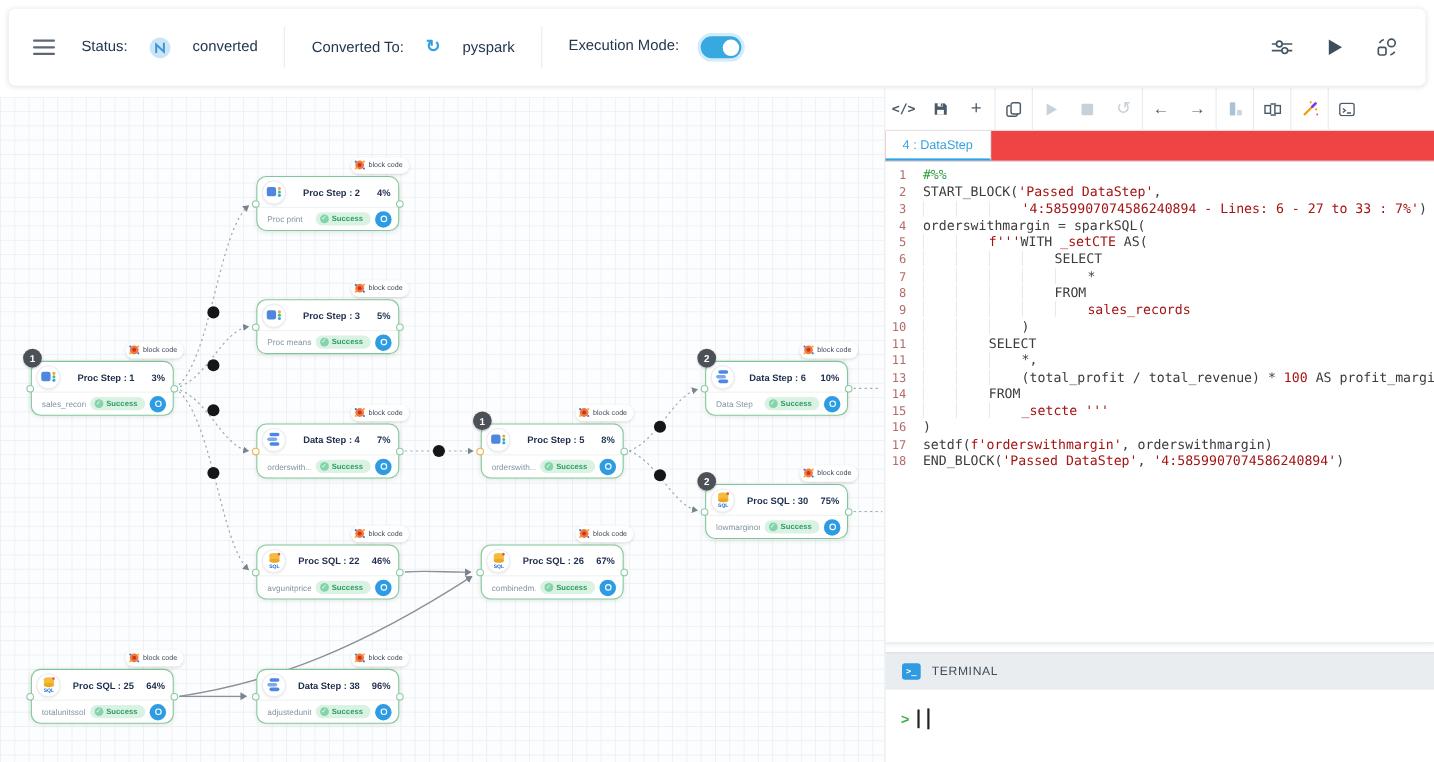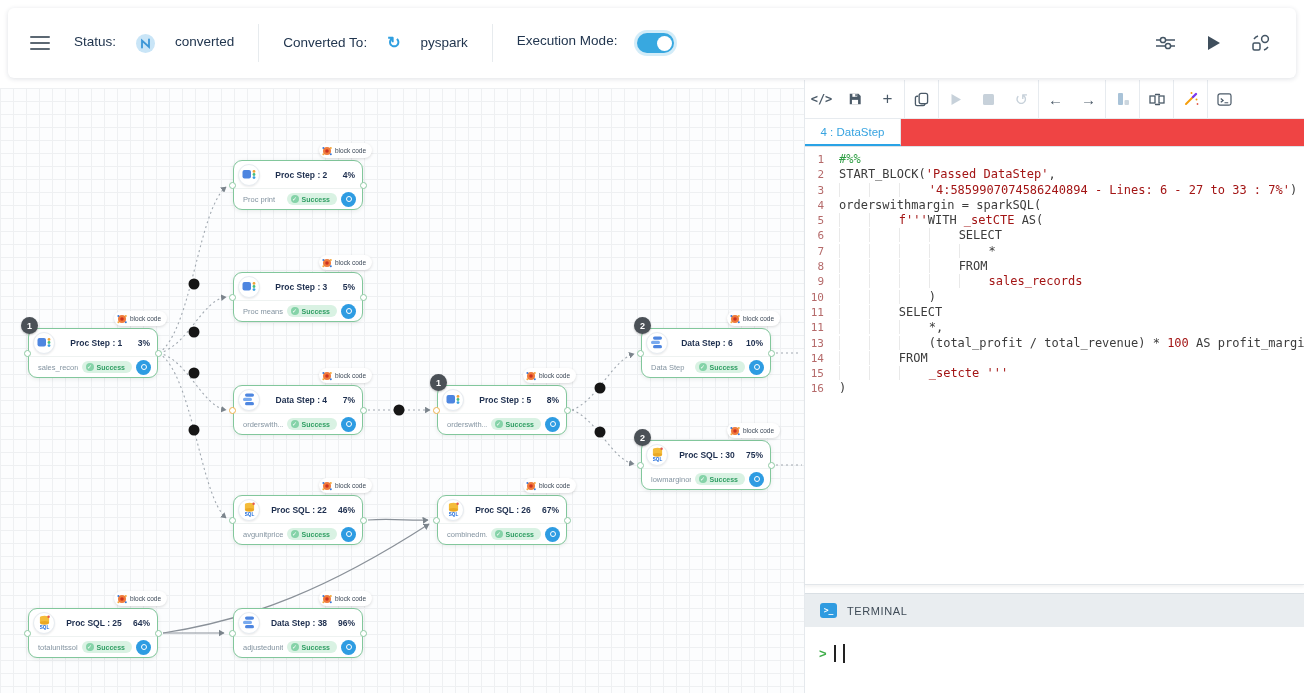--- a/index.html
+++ b/index.html
@@ -712,20 +712,22 @@
       <div class="cline"><span class="lnum">7</span><span><span class="ig">    </span><span class="ig">    </span><span class="ig">    </span><span class="ig">    </span><span class="ig">    </span><span class="tk-d">*</span></span></div>
       <div class="cline"><span class="lnum">8</span><span><span class="ig">    </span><span class="ig">    </span><span class="ig">    </span><span class="ig">    </span><span class="tk-d">FROM</span></span></div>
       <div class="cline"><span class="lnum">9</span><span><span class="ig">    </span><span class="ig">    </span><span class="ig">    </span><span class="ig">    </span><span class="ig">    </span><span class="tk-r">sales_records</span></span></div>
       <div class="cline"><span class="lnum">10</span><span><span class="ig">    </span><span class="ig">    </span><span class="ig">    </span><span class="tk-d">)</span></span></div>
       <div class="cline"><span class="lnum">11</span><span><span class="ig">    </span><span class="ig">    </span><span class="tk-d">SELECT</span></span></div>
       <div class="cline"><span class="lnum">11</span><span><span class="ig">    </span><span class="ig">    </span><span class="ig">    </span><span class="tk-d">*,</span></span></div>
       <div class="cline"><span class="lnum">13</span><span><span class="ig">    </span><span class="ig">    </span><span class="ig">    </span><span class="tk-d">(total_profit / total_revenue) * </span><span class="tk-r">100</span><span class="tk-d"> AS profit_margin</span></span></div>
       <div class="cline"><span class="lnum">14</span><span><span class="ig">    </span><span class="ig">    </span><span class="tk-d">FROM</span></span></div>
       <div class="cline"><span class="lnum">15</span><span><span class="ig">    </span><span class="ig">    </span><span class="ig">    </span><span class="tk-r">_setcte</span><span class="tk-d"> </span><span class="tk-r">'''</span></span></div>
       <div class="cline"><span class="lnum">16</span><span><span class="tk-d">)</span></span></div>
+      <div class="cline"><span class="lnum">17</span><span><span class="tk-d">setdf(</span><span class="tk-r">f</span><span class="tk-r">'orderswithmargin'</span><span class="tk-d">, orderswithmargin)</span></span></div>
+      <div class="cline"><span class="lnum">18</span><span><span class="tk-d">END_BLOCK(</span><span class="tk-r">'Passed DataStep'</span><span class="tk-d">, </span><span class="tk-r">'4:5859907074586240894'</span><span class="tk-d">)</span></span></div>
     </div>
   <div class="termbar">
     <span class="term-ic">&gt;_</span>
     <span class="txt">TERMINAL</span>
   </div>
   <div class="termbody">
     <span class="prompt">&gt;</span>
     <span class="cursorbar"></span>
     <span class="cursorbar" style="height:19px"></span>
   </div>

